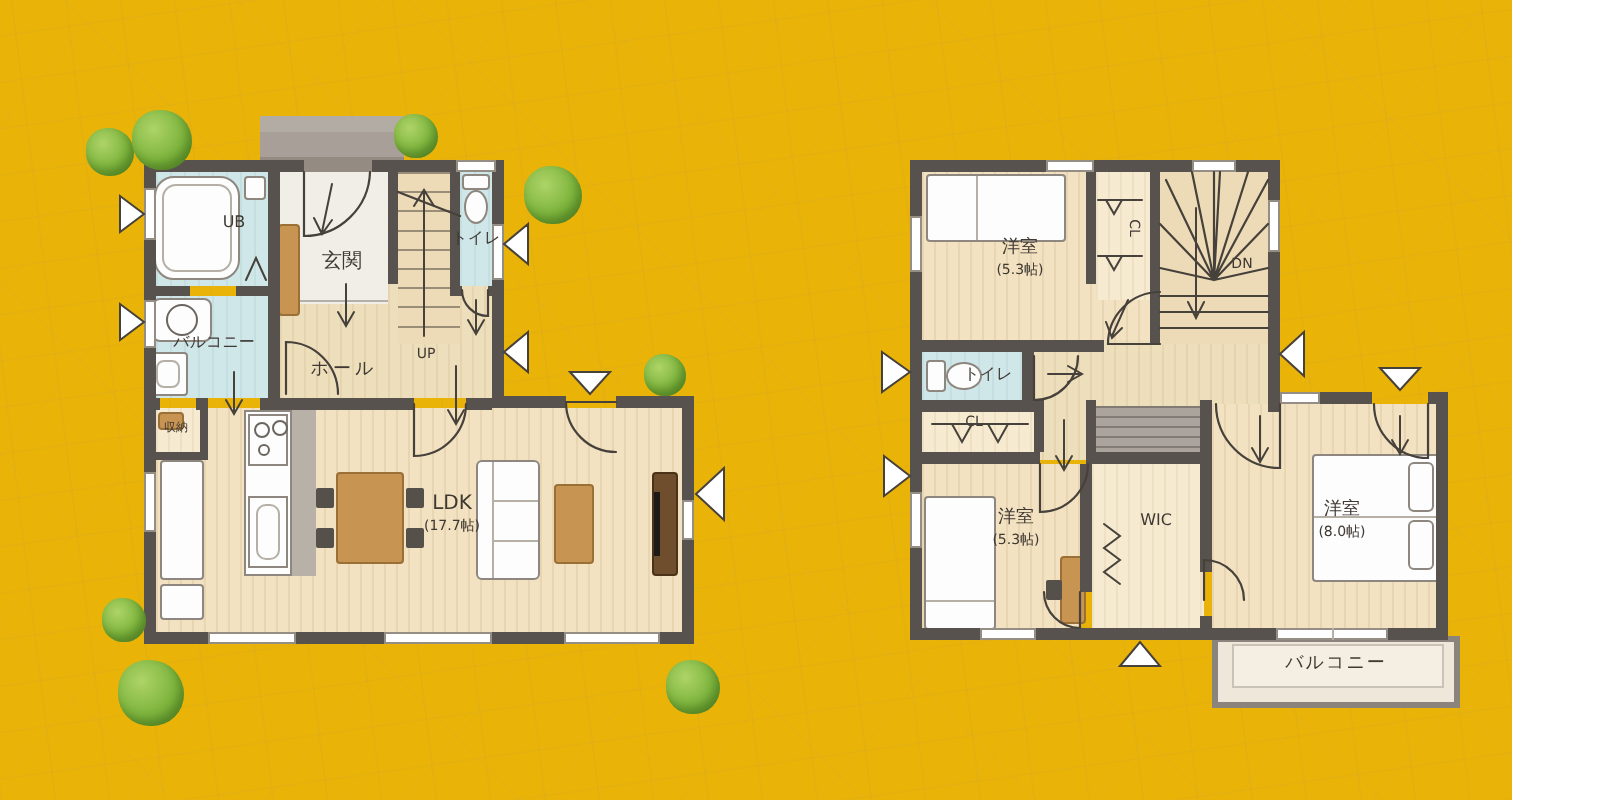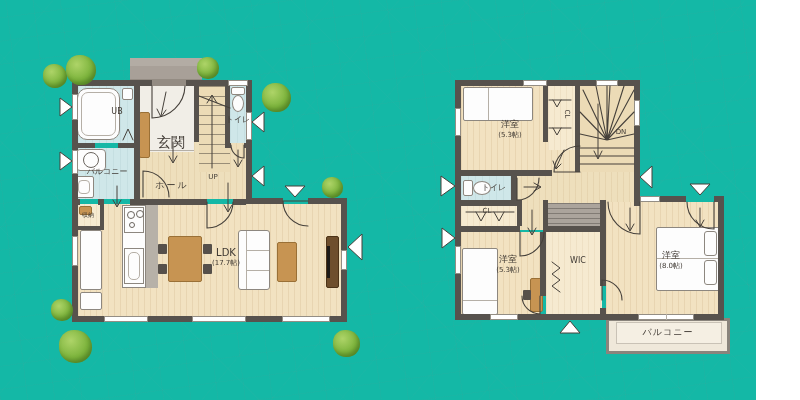--- a/index.html
+++ b/index.html
@@ -1,16 +1,16 @@
 <!DOCTYPE html>
 <html><head>
 <meta charset="utf-8">
 <style>
   html,body{margin:0;padding:0;background:#ffffff;}
-  .canvas{position:relative;width:756px;height:400px;background:#14b8a6;overflow:hidden;
+  .canvas{position:relative;width:756px;height:400px;background:#eab308;overflow:hidden;
           font-family:"DejaVu Sans","Liberation Sans",sans-serif;}
   .sketch-bg{position:absolute;inset:0;
     background:
       repeating-linear-gradient(83deg, rgba(130,130,130,.05) 0 1px, transparent 1px 27px),
       repeating-linear-gradient(-8deg, rgba(130,130,130,.045) 0 1px, transparent 1px 23px),
       repeating-linear-gradient(45deg, rgba(150,150,150,.035) 0 1px, transparent 1px 61px),
       repeating-linear-gradient(-50deg, rgba(150,150,150,.03) 0 1px, transparent 1px 53px);}
   .room{position:absolute;}
   .wall{position:absolute;background:#57524d;}
   .win{position:absolute;background:#ffffff;box-shadow:inset 0 0 0 1px #948e85;}
@@ -121,21 +121,21 @@
     <div class="win" style="left:72px;top:94px;width:6px;height:26px;"></div>
     <div class="win" style="left:72px;top:150px;width:6px;height:24px;"></div>
     <div class="win" style="left:72px;top:236px;width:6px;height:30px;"></div>
     <div class="win" style="left:246px;top:112px;width:6px;height:28px;"></div>
     <div class="win" style="left:341px;top:250px;width:6px;height:20px;"></div>
     <div class="win" style="left:104px;top:316px;width:44px;height:6px;"></div>
     <div class="win" style="left:192px;top:316px;width:54px;height:6px;"></div>
     <div class="win" style="left:282px;top:316px;width:48px;height:6px;"></div>
 
     <div class="lbl" style="left:117px;top:112px;font-size:8px;">UB</div>
-    <div class="lbl" style="left:171px;top:143px;font-size:14px;">玄関</div>
+    <div class="lbl" style="left:171px;top:131px;font-size:10px;">玄関</div>
     <div class="lbl" style="left:238px;top:120px;font-size:8px;">トイレ</div>
     <div class="lbl" style="left:107px;top:172px;font-size:8px;">バルコニー</div>
     <div class="lbl" style="left:172px;top:186px;font-size:9px;letter-spacing:2px;">ホール</div>
     <div class="lbl" style="left:213px;top:178px;font-size:7px;">UP</div>
     <div class="lbl" style="left:88px;top:215px;font-size:6px;">収納</div>
     <div class="lbl" style="left:226px;top:252px;font-size:10px;">LDK</div>
     <div class="lbl" style="left:226px;top:264px;font-size:7px;">(17.7帖)</div>
   </div>
 
   <div>

